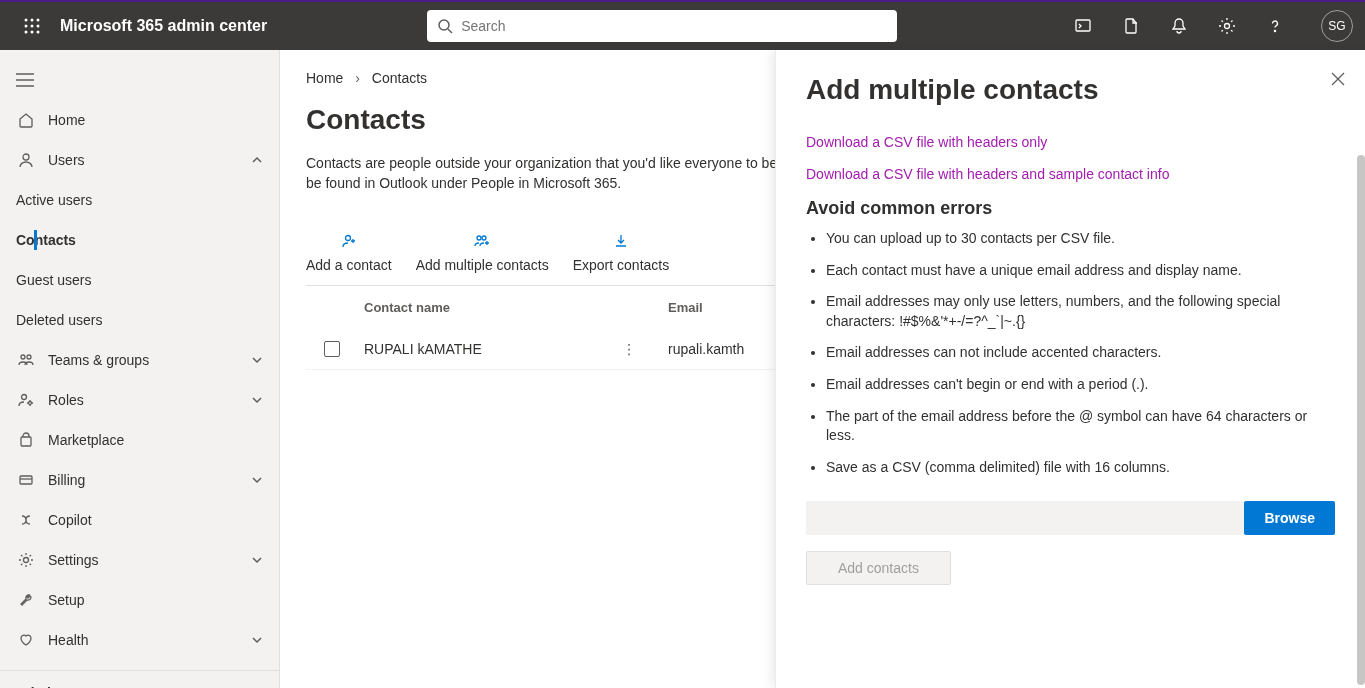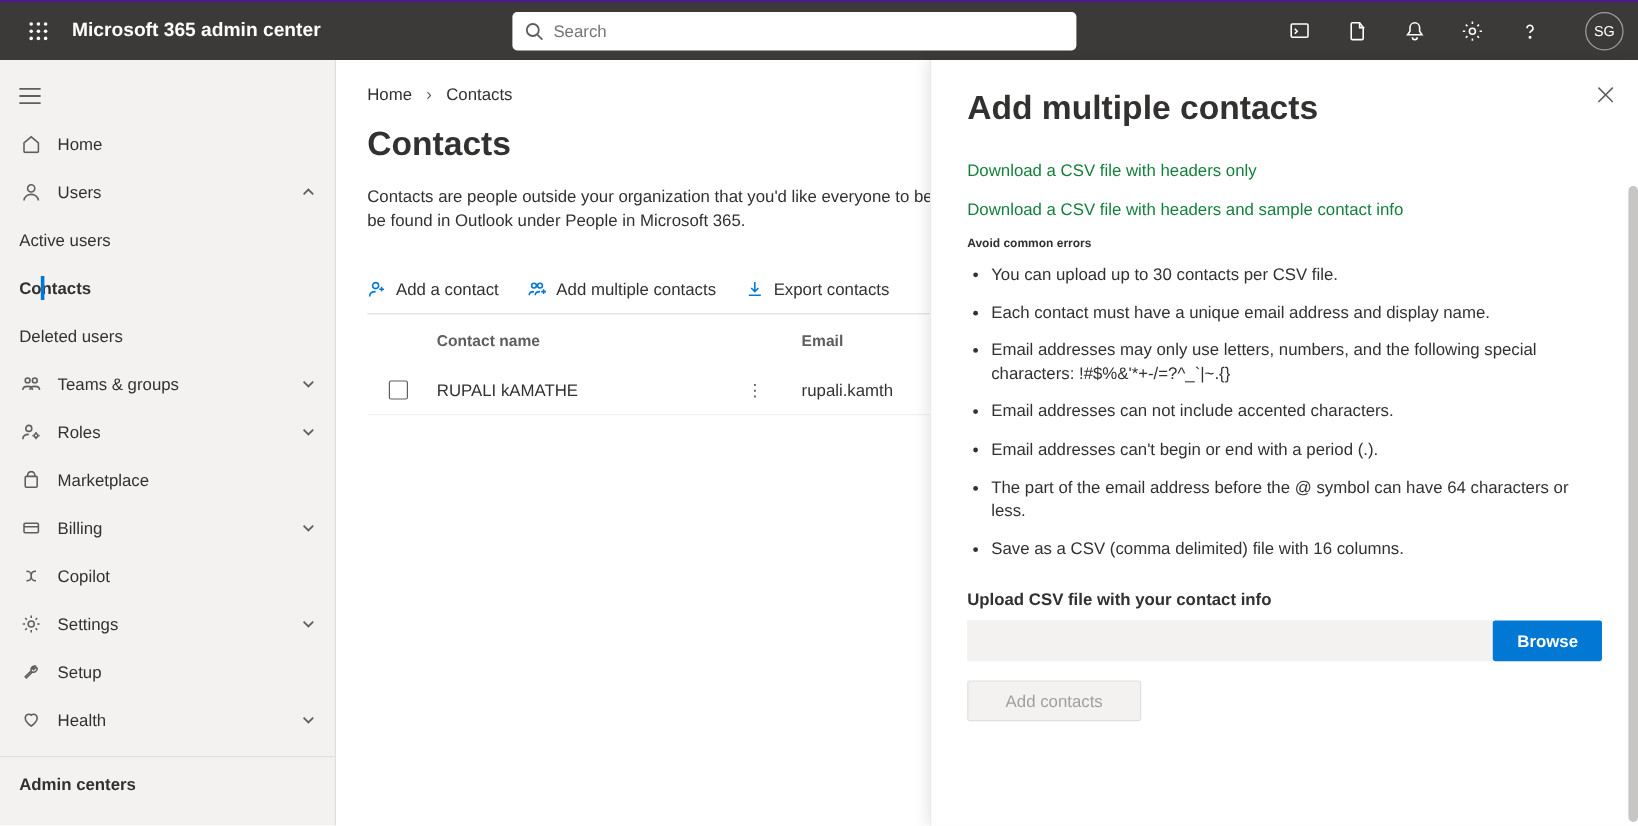--- a/index.html
+++ b/index.html
@@ -31,35 +31,35 @@
 .section-head { padding: 14px 16px 8px; font-size: 14px; font-weight: 600; color: #323130; border-top: 1px solid #e1dfdd; margin-top: 10px; }
 
 
 .main { flex: 1; background: #fff; padding: 20px 26px; overflow-y: auto; position: relative; }
 .breadcrumb { font-size: 14px; color: #323130; margin-bottom: 18px; }
 .breadcrumb a { color: #323130; text-decoration: none; }
 .breadcrumb .sep { margin: 0 8px; color: #605e5c; }
 h1.page-title { font-size: 28px; font-weight: 700; margin-bottom: 18px; }
 .page-desc { font-size: 14px; color: #323130; max-width: 700px; line-height: 1.4; margin-bottom: 40px; }
 .cmdbar { display: flex; gap: 24px; border-bottom: 1px solid #e1dfdd; padding-bottom: 12px; margin-bottom: 0; }
-.cmd { display: flex; align-items: center; gap: 8px; font-size: 14px; color: #323130; cursor: pointer; }
+.cmd { display: flex; align-items: center; gap: 8px; font-size: 14px; color: #323130; cursor: pointer; flex-direction: column; }
 .cmd .ci { color: #0078d4; }
 .thead { display: flex; padding: 14px 18px; font-size: 13px; color: #605e5c; font-weight: 600; }
 .checkbox { width: 16px; height: 16px; border: 1px solid #605e5c; border-radius: 2px; }
 .col-name { margin-left: 24px; width: 280px; }
 .col-email { margin-left: 24px; }
 .trow { display: flex; align-items: center; padding: 12px 18px; border-bottom: 1px solid #f3f2f1; font-size: 14px; }
 .rowmore { color: #605e5c; cursor: pointer; padding: 0 8px; }
 
 
 .panel { position: fixed; right: 0; top: 50px; bottom: 0; width: 590px; background: #fff; border-left: 1px solid #edebe9; box-shadow: -4px 0 10px rgba(0,0,0,0.08); padding: 24px 30px; overflow-y: auto; }
 .panel .close { position: absolute; right: 20px; top: 22px; cursor: pointer; color: #605e5c; font-size: 16px; }
 .panel h2 { font-size: 28px; font-weight: 700; margin-bottom: 28px; }
-.panel a.link { color: #15803d; text-decoration: none; font-size: 14px; display: block; margin-bottom: 16px; }
-.panel .subh { font-size: 10px; font-weight: 600; margin-top: 12px; margin-bottom: 10px; }
+.panel a.link { color: #a21caf; text-decoration: none; font-size: 14px; display: block; margin-bottom: 16px; }
+.panel .subh { font-size: 18px; font-weight: 600; margin-top: 12px; margin-bottom: 10px; }
 .panel ul { margin-left: 20px; margin-bottom: 24px; }
 .panel ul li { font-size: 14px; margin-bottom: 12px; line-height: 1.4; }
 .uploadlabel { font-size: 14px; font-weight: 600; margin-bottom: 10px; margin-top: 18px; }
 .uploadrow { display: flex; margin-bottom: 16px; }
 .uploadbox { flex: 1; height: 34px; background: #f3f2f1; border: 1px solid #f3f2f1; }
 .browse-btn { background: #0078d4; color: #fff; border: none; height: 34px; padding: 0 20px; font-size: 14px; font-weight: 600; cursor: pointer; border-radius: 2px; }
 .add-btn { background: #f3f2f1; color: #a19f9d; border: 1px solid #e1dfdd; height: 34px; padding: 0 31px; font-size: 14px; cursor: not-allowed; border-radius: 2px; }
 .pscroll { position: fixed; right: 0; top: 155px; width: 8px; height: 530px; background: #c8c6c4; border-radius: 4px; }
 
 svg { display: block; }
@@ -160,20 +160,23 @@
           </svg>
         </span>
     </div>
     <div class="side-item sub">
         <span>Active users</span>
       </div>
     <div class="side-item sub selected">
         <span>Contacts</span>
       </div>
     <div class="side-item sub">
+        <span>Guest users</span>
+      </div>
+    <div class="side-item sub">
         <span>Deleted users</span>
       </div>
 
     <div class="side-item">
       <span class="sicon">
           <svg width="16" height="16" viewBox="0 0 16 16" fill="none" stroke="#605e5c" stroke-width="1.3">
             <circle cx="5" cy="5" r="2"></circle>
             <circle cx="11" cy="5" r="2"></circle>
             <path d="M1 13c0-2 2-3 4-3s4 1 4 3M7 13c0-2 2-3 4-3s4 1 4 3"></path>
           </svg>
@@ -349,20 +352,19 @@
   <div class="subh">Avoid common errors</div>
   <ul>
     <li>You can upload up to 30 contacts per CSV file.</li>
     <li>Each contact must have a unique email address and display name.</li>
     <li>Email addresses may only use letters, numbers, and the following special characters: !#$%&amp;'*+-/=?^_`|~.{}</li>
     <li>Email addresses can not include accented characters.</li>
     <li>Email addresses can't begin or end with a period (.).</li>
     <li>The part of the email address before the @ symbol can have 64 characters or less.</li>
     <li>Save as a CSV (comma delimited) file with 16 columns.</li>
   </ul>
-  <div class="uploadlabel">Upload CSV file with your contact info</div>
   <div class="uploadrow">
     <input class="uploadbox" readonly="" style="">
     <button class="browse-btn">Browse</button>
   </div>
   <button class="add-btn" disabled="">Add contacts</button>
 </div>
 <div class="pscroll"></div>
 
 </body></html>

